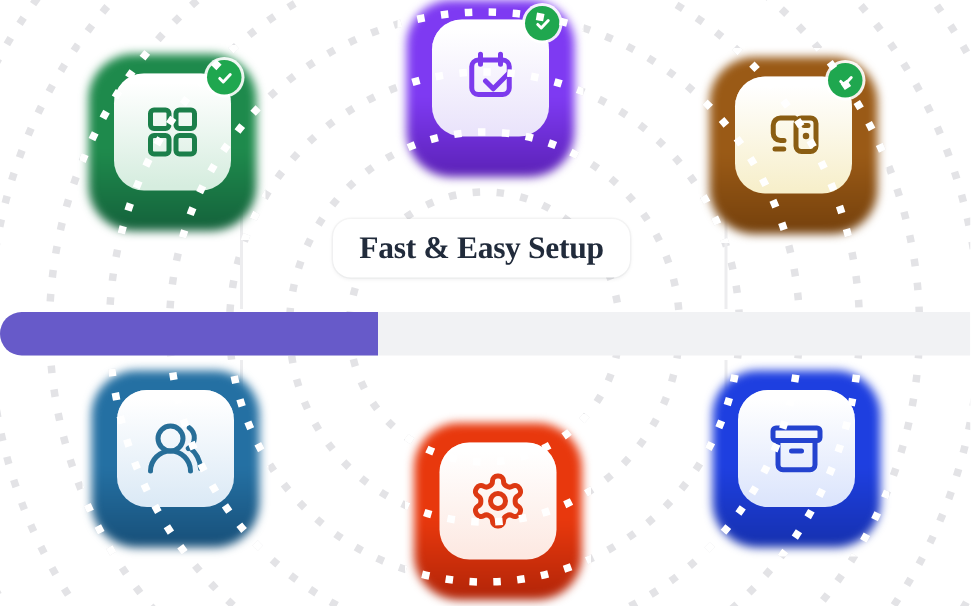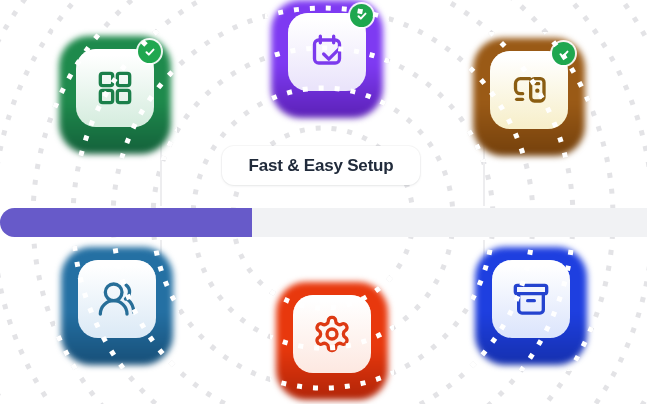--- a/index.html
+++ b/index.html
@@ -24,21 +24,21 @@
   .progress-fill{
     height:100%;background:var(--fill,#675AC9);border-radius:15px 0 0 15px;
   }
 
   
   .pill{
     position:absolute;left:222px;top:146px;width:198px;height:39px;z-index:5;
     background:#ffffff;border-radius:12px;
     box-shadow:0 1px 3px rgba(16,24,40,.08), 0 0 0 1px rgba(16,24,40,.03);
     display:flex;align-items:center;justify-content:center;
-    font-size:17px;font-weight:600;color:#212B3B;letter-spacing:-.2px;white-space:nowrap;
+    font-size:21px;font-weight:600;color:#212B3B;letter-spacing:-.2px;white-space:nowrap;font-family:Liberation Serif, serif;
   }
 
   
   .app-icon{position:absolute;width:112px;height:118px;z-index:2;}
   .glow{
     position:absolute;inset:0;border-radius:30px;
     background:linear-gradient(180deg,var(--glow) 55%,var(--glow-dark) 100%);
     filter:blur(3.2px);
   }
   .tile{

